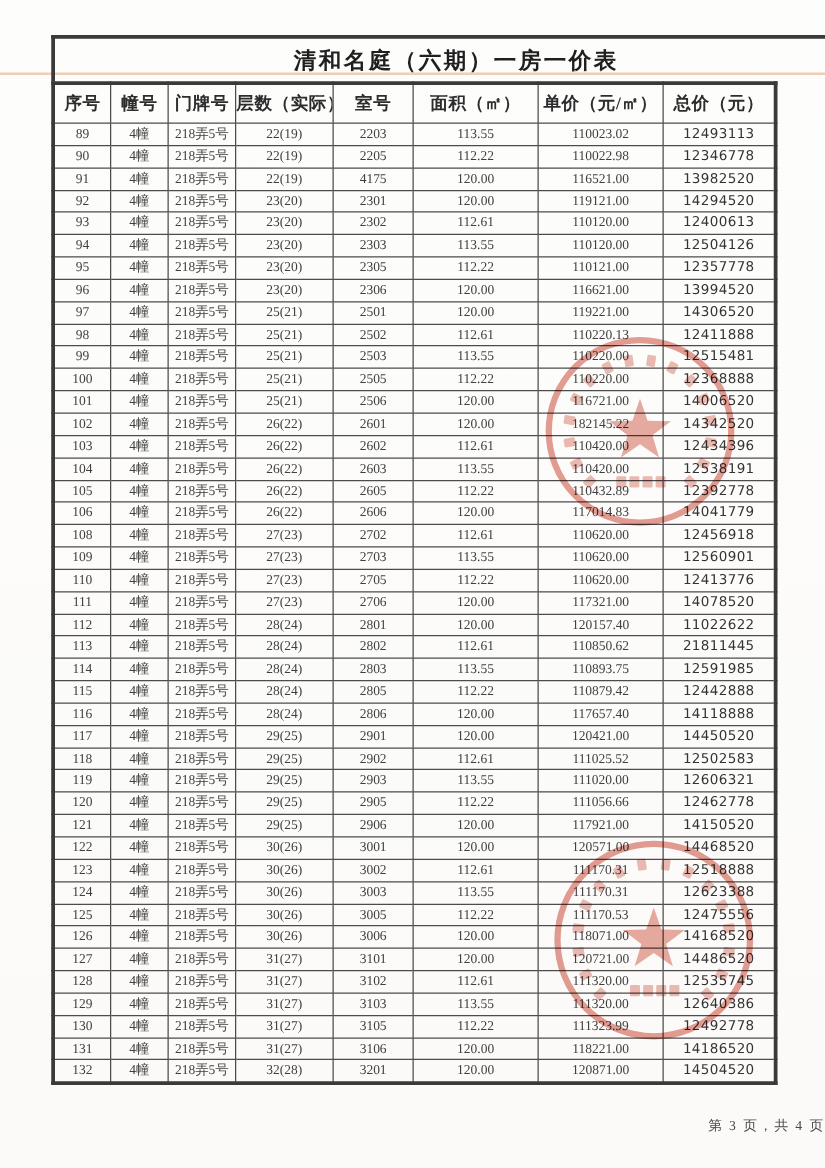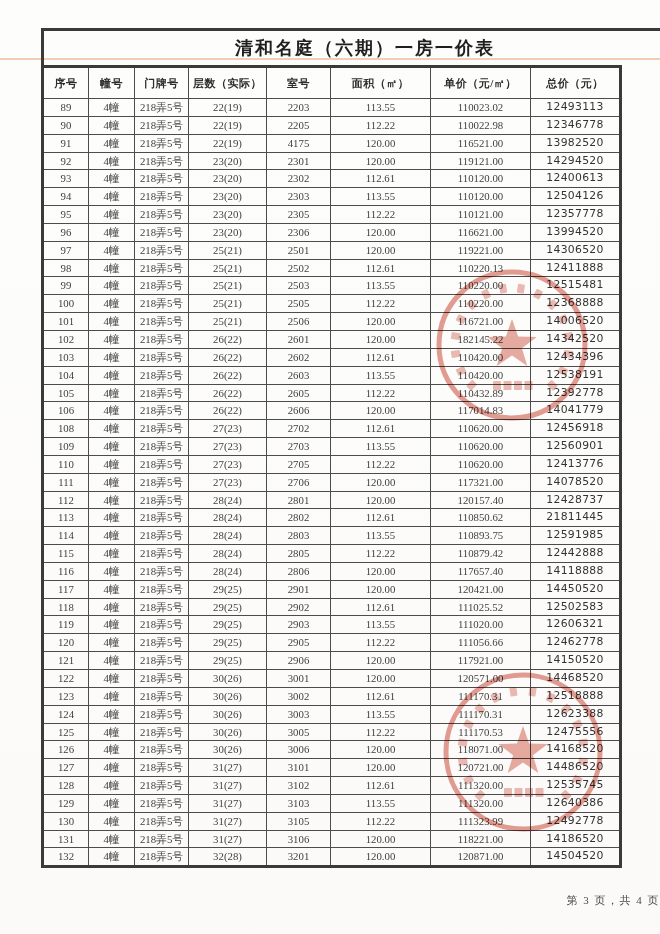--- a/index.html
+++ b/index.html
@@ -27,21 +27,21 @@
   }
   table.price{
     width:578px;border-collapse:collapse;table-layout:fixed;
     border:3px solid #3a3a3a;
   }
   table.price th, table.price td{
     border:1px solid #4c4c4c;text-align:center;padding:0;
     overflow:hidden;white-space:nowrap;
   }
   table.price thead th{
-    height:30px;font-size:11px;font-weight:600;color:#2d2d2d;
+    height:30px;font-size:14px;font-weight:600;color:#2d2d2d;
     letter-spacing:0.5px;
   }
   table.price tbody td{
     height:16.85px;font-size:10.8px;color:#3f3f3f;line-height:16.85px;
   }
   
   table.price td.c7{
     font-family:"DejaVu Sans", sans-serif;font-size:10.8px;color:#333;
     letter-spacing:0.3px;
   }
@@ -312,21 +312,21 @@
             <td class="c7">14078520</td>
           </tr>
           <tr>
             <td class="c0">112</td>
             <td class="c1">4幢</td>
             <td class="c2">218弄5号</td>
             <td class="c3">28(24)</td>
             <td class="c4">2801</td>
             <td class="c5">120.00</td>
             <td class="c6">120157.40</td>
-            <td class="c7">12428737</td>
+            <td class="c7">11022622</td>
           </tr>
           <tr>
             <td class="c0">113</td>
             <td class="c1">4幢</td>
             <td class="c2">218弄5号</td>
             <td class="c3">28(24)</td>
             <td class="c4">2802</td>
             <td class="c5">112.61</td>
             <td class="c6">110850.62</td>
             <td class="c7">21811445</td>

